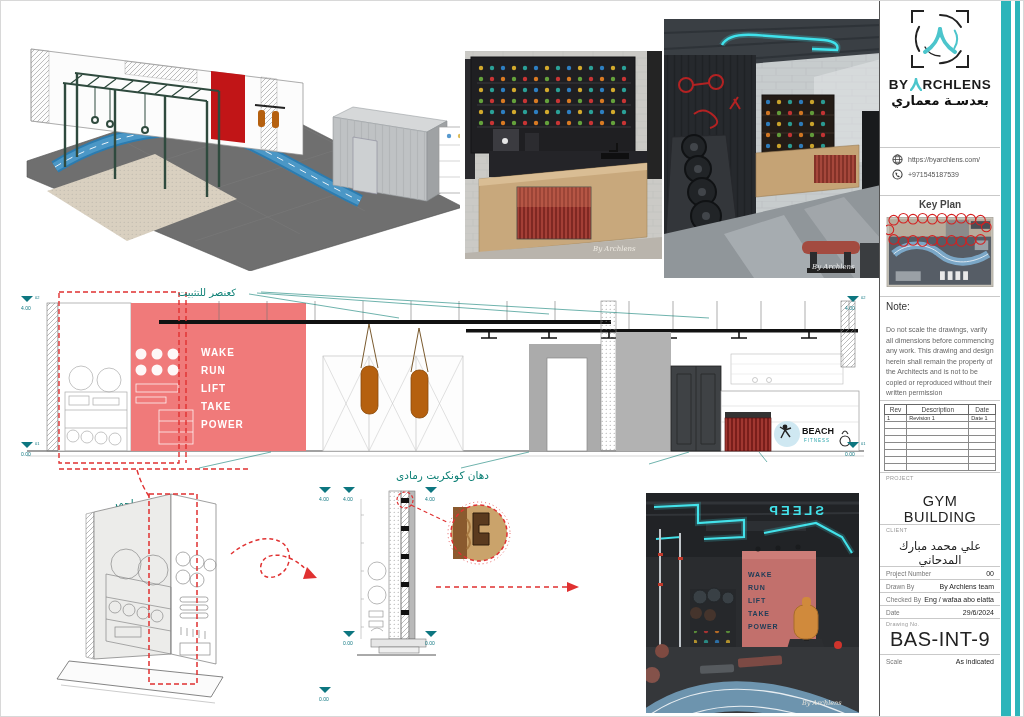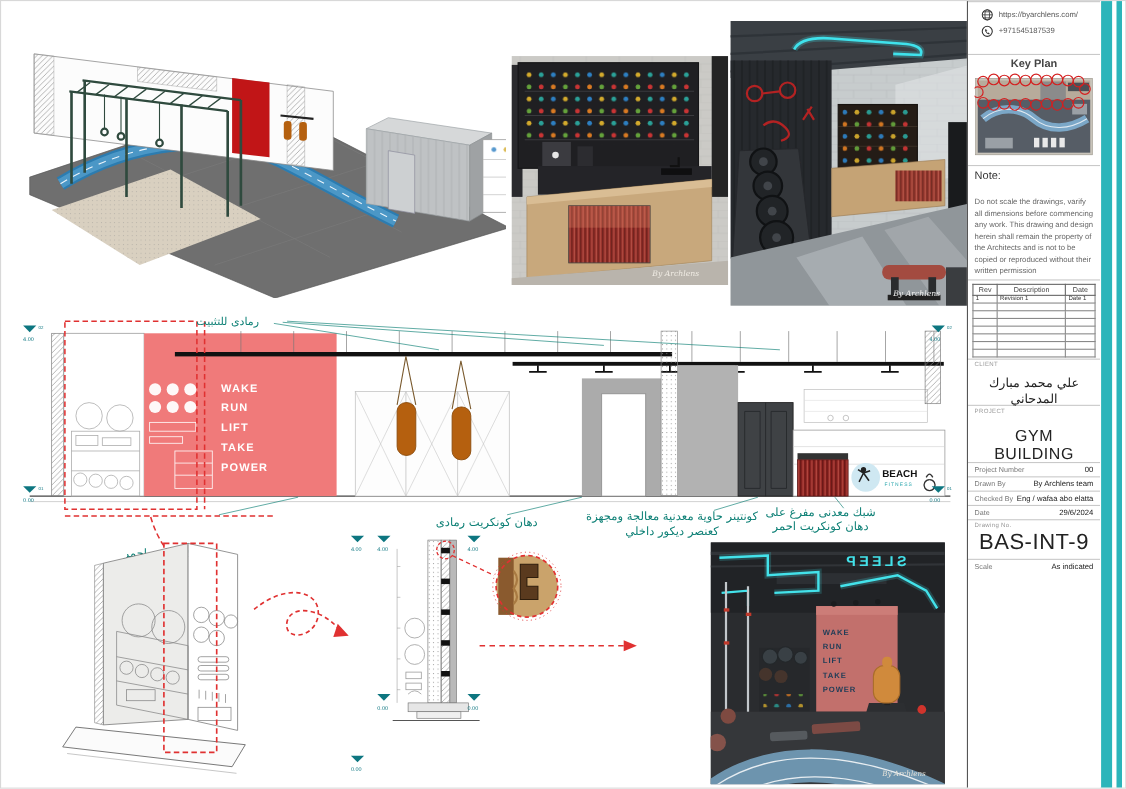--- a/index.html
+++ b/index.html
@@ -319,25 +319,23 @@
       <text x="852" y="161" font-size="4">01</text>
       <text x="836" y="172">0.00</text>
     </g>
 
     <g stroke="#0e8076" stroke-width="0.6" fill="none">
       <path d="M240,10 L390,34 M248,9 L540,30 M252,8 L700,34"></path>
       <path d="M190,184 L262,168 M452,184 L520,168 M640,180 L680,168 M758,178 L750,168"></path>
     </g>
   </svg>
 
-  <div class="note-teal ar" style="left:168px;top:286px;width:76px;font-size:10px">رمادى للتثبيت</div>
+  <div class="note-teal ar" style="left:168px;top:286px;width:76px;font-size:10px">كعنصر للتثبيت</div>
   <div class="note-teal ar" style="left:100px;top:496px;width:110px">دهان كونكريت احمر</div>
   <div class="note-teal ar" style="left:384px;top:468px;width:115px">دهان كونكريت رمادى</div>
-  <div class="note-teal ar" style="left:530px;top:463px;width:160px">كونتينر حاوية معدنية معالجة ومجهزة كعنصر ديكور داخلي</div>
-  <div class="note-teal ar" style="left:685px;top:459px;width:120px">شبك معدنى مفرغ على دهان كونكريت احمر</div>
 
   <svg class="abs" style="left:30px;top:478px" width="315" height="232" viewBox="0 0 315 232">
     <polygon points="55,35 63,33 63,180 55,178" fill="url(#hatch)" stroke="#777" stroke-width="0.5"></polygon>
     <polygon points="63,33 140,15 140,175 63,180" fill="#ececea" stroke="#777" stroke-width="0.7"></polygon>
     <polygon points="140,15 185,25 185,185 140,175" fill="#fff" stroke="#777" stroke-width="0.7"></polygon>
     <g stroke="#888" fill="none" stroke-width="0.7">
       <circle cx="152" cy="80" r="7"></circle>
         <circle cx="166" cy="83" r="7"></circle>
         <circle cx="179" cy="86" r="6"></circle>
       <circle cx="152" cy="98" r="7"></circle>
@@ -483,20 +481,44 @@
     <g fill="none">
       <path d="M-20,252 C40,186 130,190 232,246" stroke="#6d94ae" stroke-width="30"></path>
       <path d="M-20,242 C40,180 130,184 232,236" stroke="#e7edf1" stroke-width="1.2"></path>
       <path d="M-16,262 C44,196 134,200 236,256" stroke="#e7edf1" stroke-width="1.2"></path>
     </g>
     <text x="156" y="212" class="wm" font-size="6.5" fill="#e8e4da">By Archlens</text>
   </svg>
 
   <div class="tblock">
 
+    <div class="tb-sec brandbox" style="height:146px">
+      <svg width="64" height="64" viewBox="0 0 64 64">
+        <g stroke="#222" stroke-width="2" fill="none">
+          <path d="M4,16 V4 H16 M48,4 H60 V16 M60,48 V60 H48 M16,60 H4 V48"></path>
+        </g>
+        <g fill="none" stroke-linecap="round">
+          <path d="M32,8 a24,24 0 0 1 21,12" stroke="#222" stroke-width="2"></path>
+          <path d="M32,8 a24,24 0 0 1 21,12" stroke="#222" stroke-width="2" transform="rotate(120 32 32)"></path>
+          <path d="M32,8 a24,24 0 0 1 21,12" stroke="#222" stroke-width="2" transform="rotate(240 32 32)"></path>
+          <path d="M32,15 a17,17 0 0 1 15,9" stroke="#4cc5cc" stroke-width="2" transform="rotate(60 32 32)"></path>
+          <path d="M32,15 a17,17 0 0 1 15,9" stroke="#222" stroke-width="1.4" transform="rotate(180 32 32)"></path>
+          <path d="M32,22 C30,34 25,40 17,45" stroke="#4cc5cc" stroke-width="4"></path>
+          <path d="M32,22 C34,34 39,40 47,45" stroke="#4cc5cc" stroke-width="4"></path>
+        </g>
+      </svg>
+      <div class="wordmark">
+        <span>BY</span>
+        <svg width="12" height="13" viewBox="0 0 12 13">
+          <path d="M6,1 C5.4,6 3.6,9 1,12 M6,1 C6.6,6 8.4,9 11,12" stroke="#4cc5cc" stroke-width="2.4" fill="none" stroke-linecap="round"></path>
+        </svg>
+        <span>RCHLENS</span>
+      </div>
+      <div class="brand-ar ar">بعدسـة معماري</div>
+    </div>
 
     <div class="tb-sec" style="height:48px">
       <div class="contact-row">
         <svg width="11" height="11" viewBox="0 0 12 12">
           <circle cx="6" cy="6" r="5" stroke="#333" fill="none"></circle>
           <ellipse cx="6" cy="6" rx="2.3" ry="5" stroke="#333" fill="none" stroke-width="0.8"></ellipse>
           <path d="M1,6 H11 M2,3 H10 M2,9 H10" stroke="#333" stroke-width="0.8"></path>
         </svg>
         <span>https://byarchlens.com/</span>
       </div>
@@ -609,30 +631,30 @@
             </tr>
             <tr>
               <td></td>
               <td></td>
               <td></td>
             </tr>
           </tbody>
       </table>
     </div>
 
+    <div class="tb-sec" style="height:52px">
+      <div class="tb-mini">PROJECT</div>
+      <div class="proj-name">GYM BUILDING</div>
+    </div>
+
     <div class="tb-sec" style="height:42px">
       <div class="tb-mini">CLIENT</div>
       <div class="client-name">علي محمد مبارك المدحاني</div>
     </div>
 
-    <div class="tb-sec" style="height:52px">
-      <div class="tb-mini">PROJECT</div>
-      <div class="proj-name">GYM BUILDING</div>
-    </div>
-
 
     <div class="fld">
       <span class="lab">Project Number</span>
       <span class="val">00</span>
     </div>
     <div class="fld">
       <span class="lab">Drawn By</span>
       <span class="val">By Archlens team</span>
     </div>
     <div class="fld">

